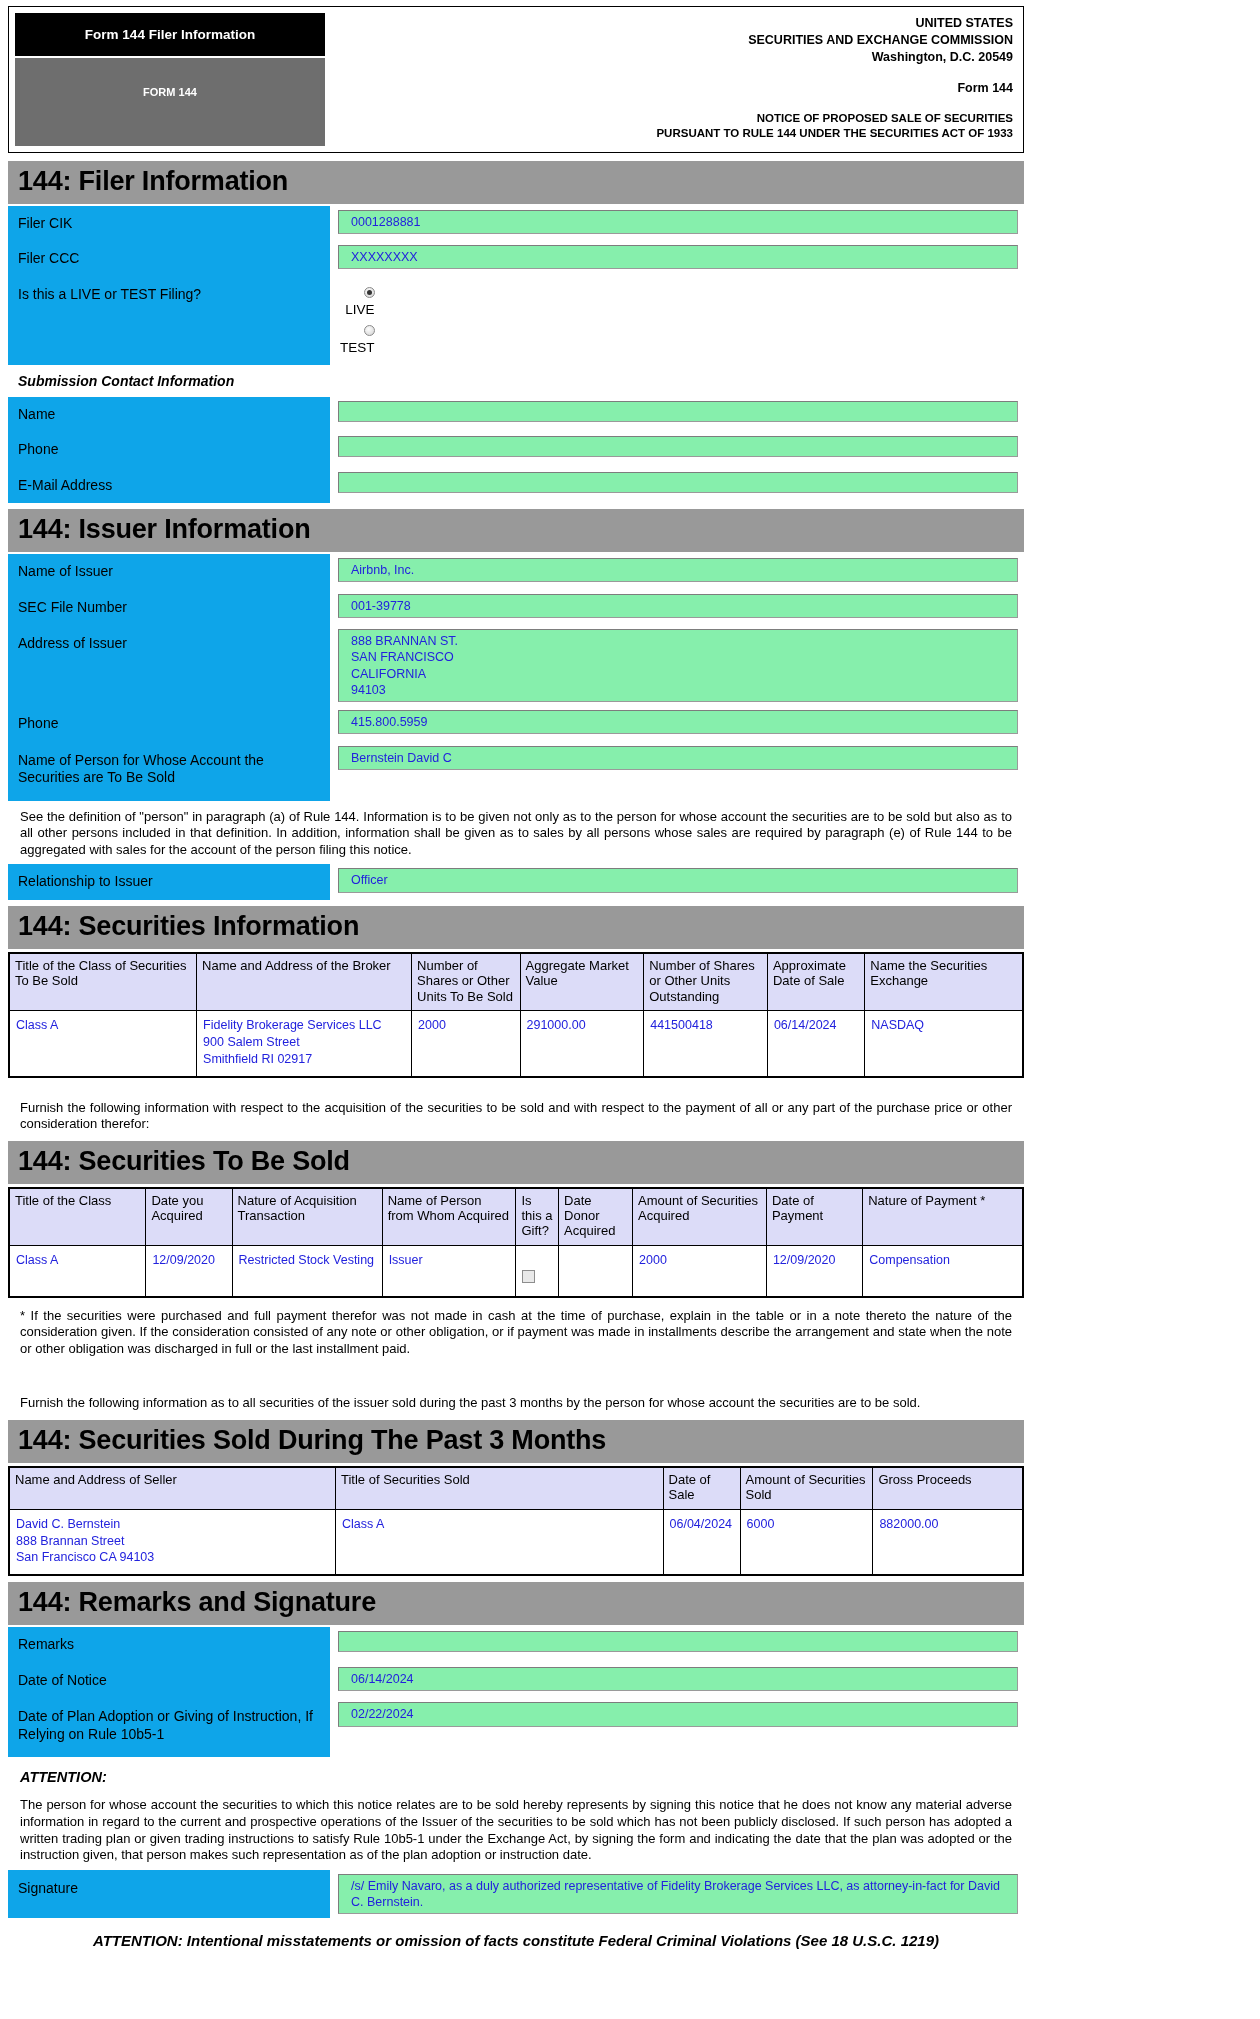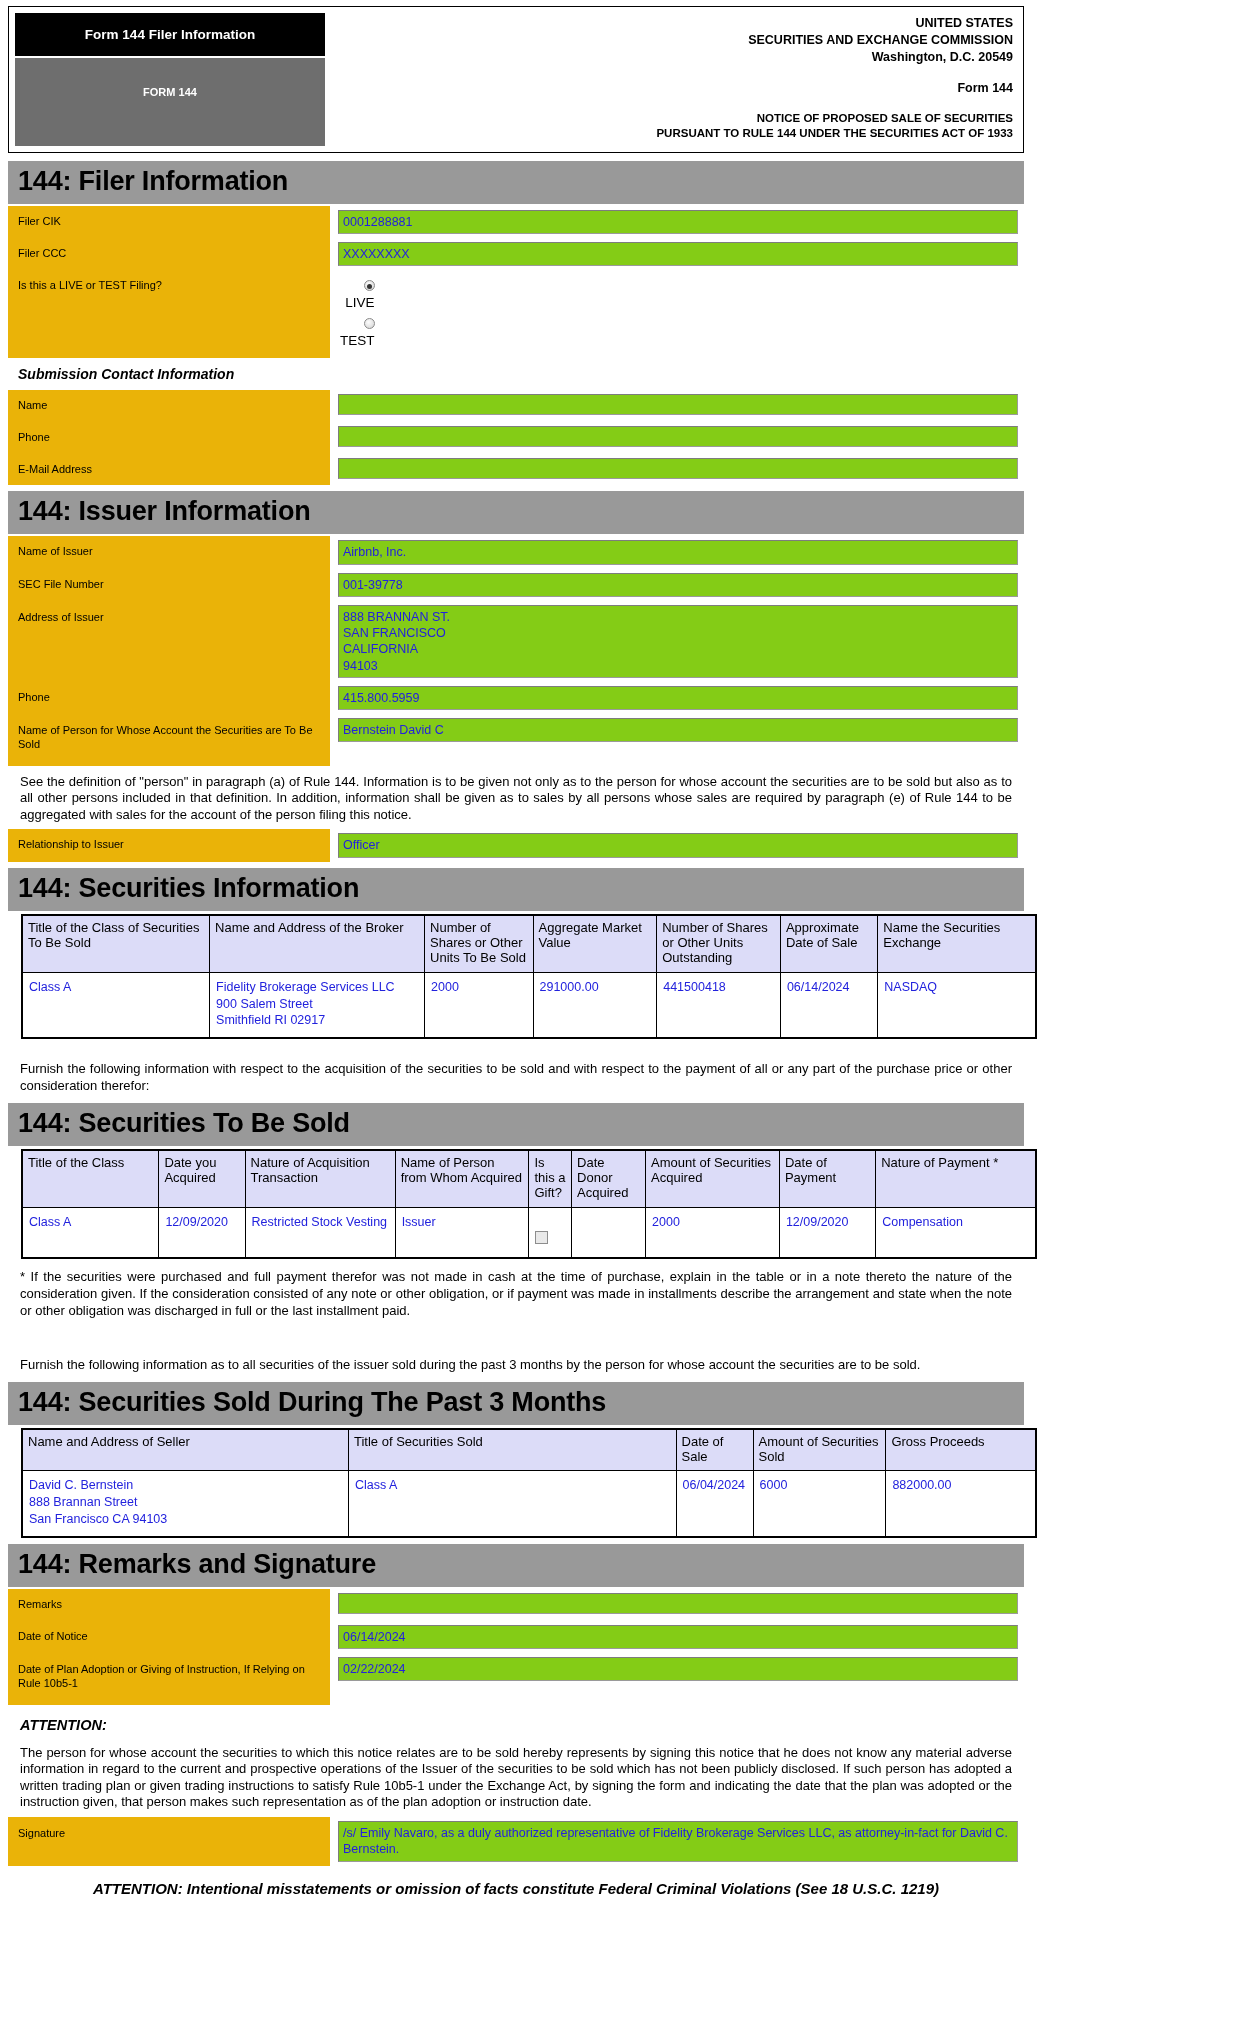--- a/index.html
+++ b/index.html
@@ -62,43 +62,43 @@
     margin: 6px 0 2px 0;
     letter-spacing: -0.2px;
   }
 
   
   .field-block { width: 100%; }
   .field-row { display: flex; width: 100%; align-items: stretch; }
   .field-label {
     width: 322px;
     flex: 0 0 322px;
-    background: #eab308;
-    font-size: 11px;
+    background: #0ea5e9;
+    font-size: 14px;
     color: #000;
     padding: 9px 8px 9px 10px;
     line-height: 1.25;
   }
   .field-label.tall { padding-top: 10px; padding-bottom: 14px; }
   .field-ctl {
     flex: 1;
     padding: 4px 6px 4px 8px;
     display: flex;
     align-items: flex-start;
   }
   .txtbox {
     width: 100%;
     border: 1px solid #9a9a9a;
     border-top-color: #7d7d7d;
     border-left-color: #7d7d7d;
-    background: #84cc16;
+    background: #86efac;
     color: #2222dd;
     font-size: 12.5px;
     font-family: "Liberation Sans", sans-serif;
-    padding: 3px 4px;
+    padding: 3px 12px;
     min-height: 21px;
     line-height: 1.3;
     white-space: pre-line;
   }
   .radio-ctl {
     display: flex;
     align-items: flex-end;
     gap: 4px;
     font-size: 13.5px;
     padding: 6px 0 6px 2px;
@@ -151,21 +151,21 @@
     font-size: 15px;
     text-align: center;
     padding: 14px 10px 10px 10px;
   }
 
   
   table.grid {
     width: 100%;
     border-collapse: collapse;
     border: 2px solid #000;
-    margin: 3px 0 2px 13px;
+    margin: 3px 0 2px 0;
     table-layout: fixed;
   }
   table.grid th {
     background: #dcdcf8;
     border: 1px solid #000;
     font-weight: normal;
     font-size: 13px;
     text-align: left;
     vertical-align: top;
     padding: 4px 5px 6px 5px;

